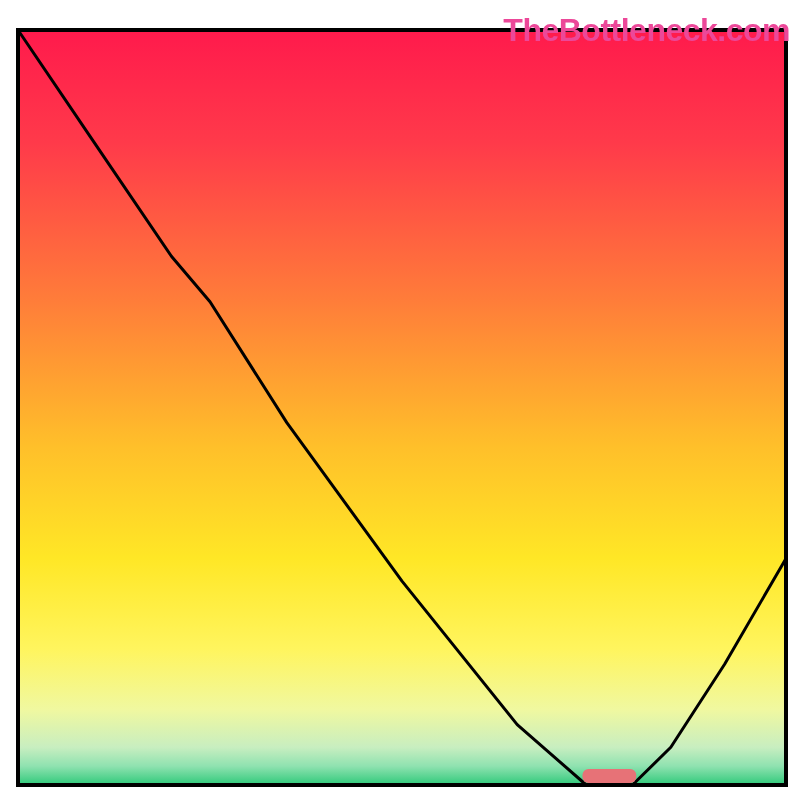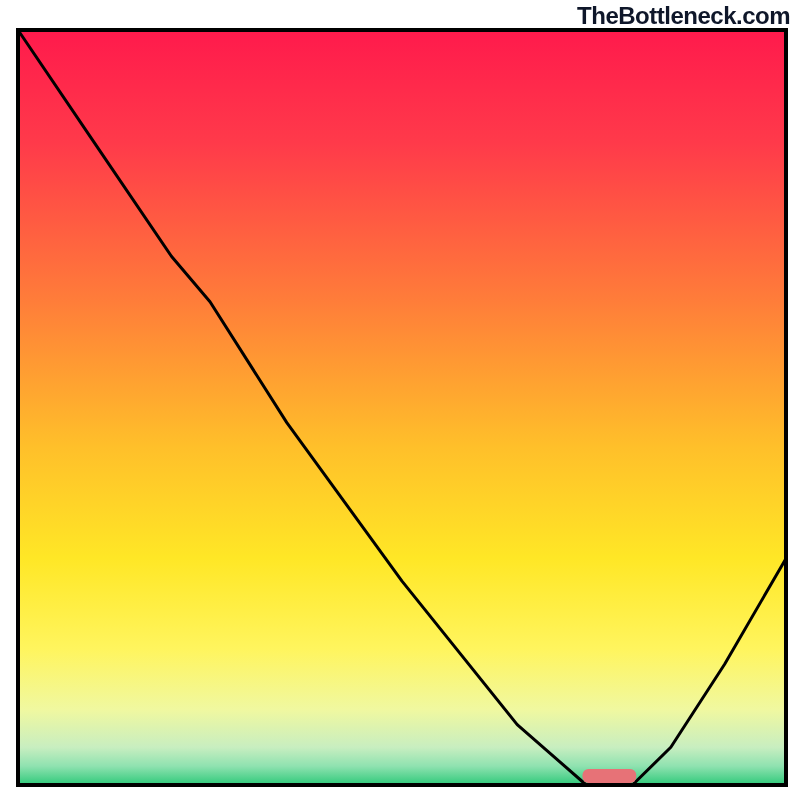--- a/index.html
+++ b/index.html
@@ -11,25 +11,25 @@
     background: #ffffff;
     font-family: Arial, Helvetica, sans-serif;
   }
   .frame {
     position: relative;
     width: 800px;
     height: 800px;
   }
   .watermark {
     position: absolute;
-    top: 2px;
+    top: 12px;
     right: 10px;
-    font-size: 24px;
+    font-size: 32px;
     font-weight: bold;
-    color: #0f172a;
+    color: #ec4899;
     letter-spacing: -0.5px;
     z-index: 10;
   }
   svg.plot {
     position: absolute;
     top: 0;
     left: 0;
   }
 </style>
 </head>

